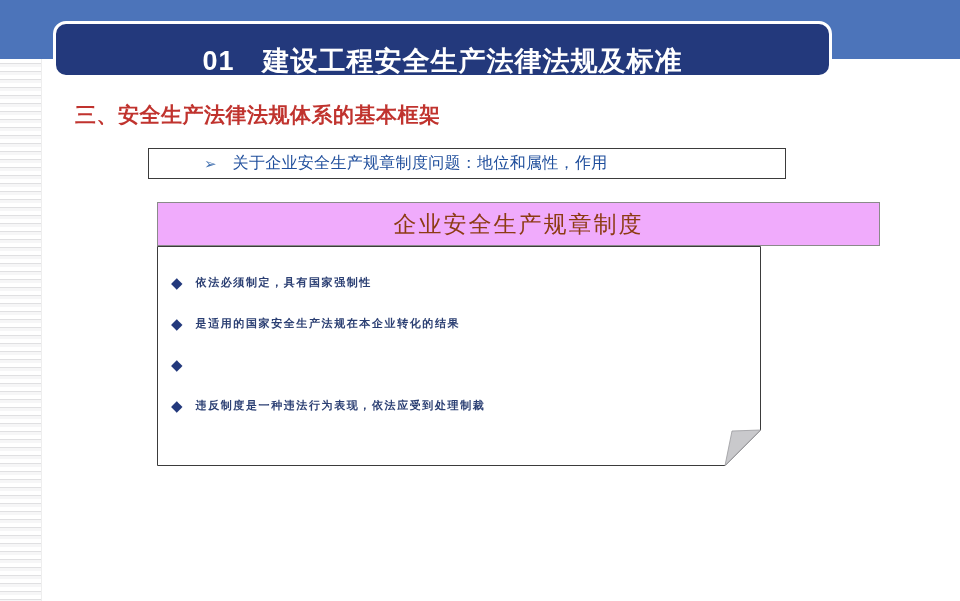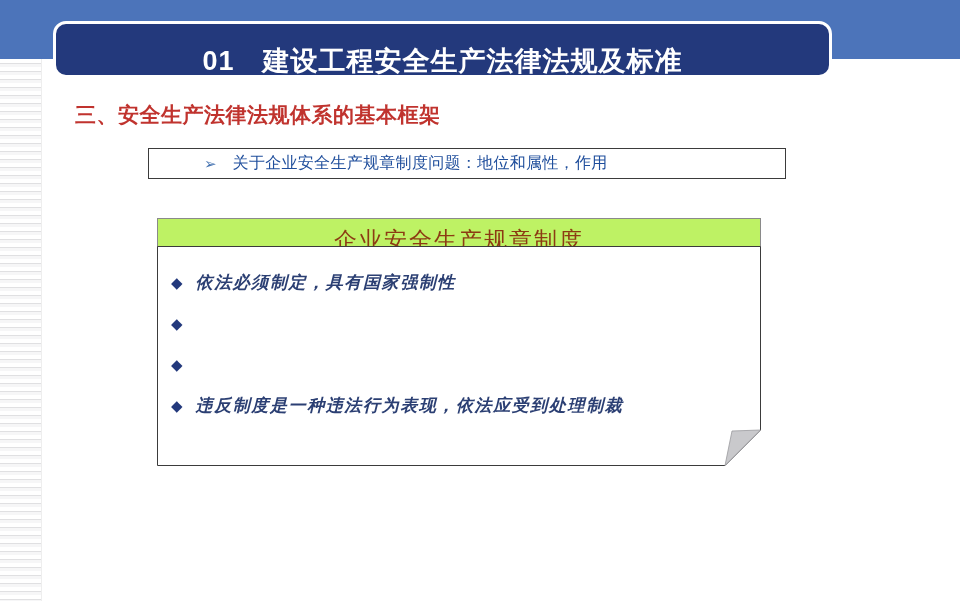--- a/index.html
+++ b/index.html
@@ -137,29 +137,28 @@
     position: absolute;
     left: 157px;
     top: 202px;
     width: 604px;
     height: 264px;
   }
   .card-header {
     position: absolute;
     left: 0;
     top: 0;
-    width: 604px;
+    width: 723px;
     height: 44px;
-    background: #bef264;
+    background: #f0abfc;
     border: 1px solid #8a8a8a;
     box-sizing: border-box;
     display: flex;
     align-items: center;
     justify-content: center;
-    margin-top: 16px;
   }
   .card-header-text {
     color: #8c3b13;
     font-size: 23px;
     font-weight: normal;
     letter-spacing: 2px;
     font-family: "DejaVu Serif", "Liberation Serif", serif;
     white-space: nowrap;
   }
 
@@ -195,26 +194,25 @@
   }
   .bullet-diamond {
     color: #23397c;
     font-size: 15px;
     line-height: 1;
     margin-right: 13px;
     flex: 0 0 auto;
   }
   .bullet-text {
     color: #2b3f73;
-    font-size: 17px;
+    font-size: 11px;
     font-weight: bold;
     letter-spacing: 1.6px;
     font-family: "DejaVu Serif", "Liberation Serif", serif;
     white-space: nowrap;
-    font-style: italic;
   }
 
   
   .watermark {
     position: absolute;
     left: 806px;
     top: 538px;
     display: flex;
     align-items: center;
     opacity: 0.55;
@@ -271,20 +269,21 @@
         <path d="M603.5 184 L568 219.5 L575 185 Z" fill="#c9c9cc" stroke="#9a9a9e" stroke-width="0.8"></path>
       </svg>
 
       <div class="bullet-list">
         <div class="bullet-row">
           <span class="bullet-diamond">◆</span>
           <span class="bullet-text">依法必须制定，具有国家强制性</span>
         </div>
         <div class="bullet-row">
           <span class="bullet-diamond">◆</span>
+          <span class="bullet-text">是适用的国家安全生产法规在本企业转化的结果</span>
         </div>
         <div class="bullet-row">
           <span class="bullet-diamond">◆</span>
         </div>
         <div class="bullet-row">
           <span class="bullet-diamond">◆</span>
           <span class="bullet-text">违反制度是一种违法行为表现，依法应受到处理制裁</span>
         </div>
       </div>
     </div>

